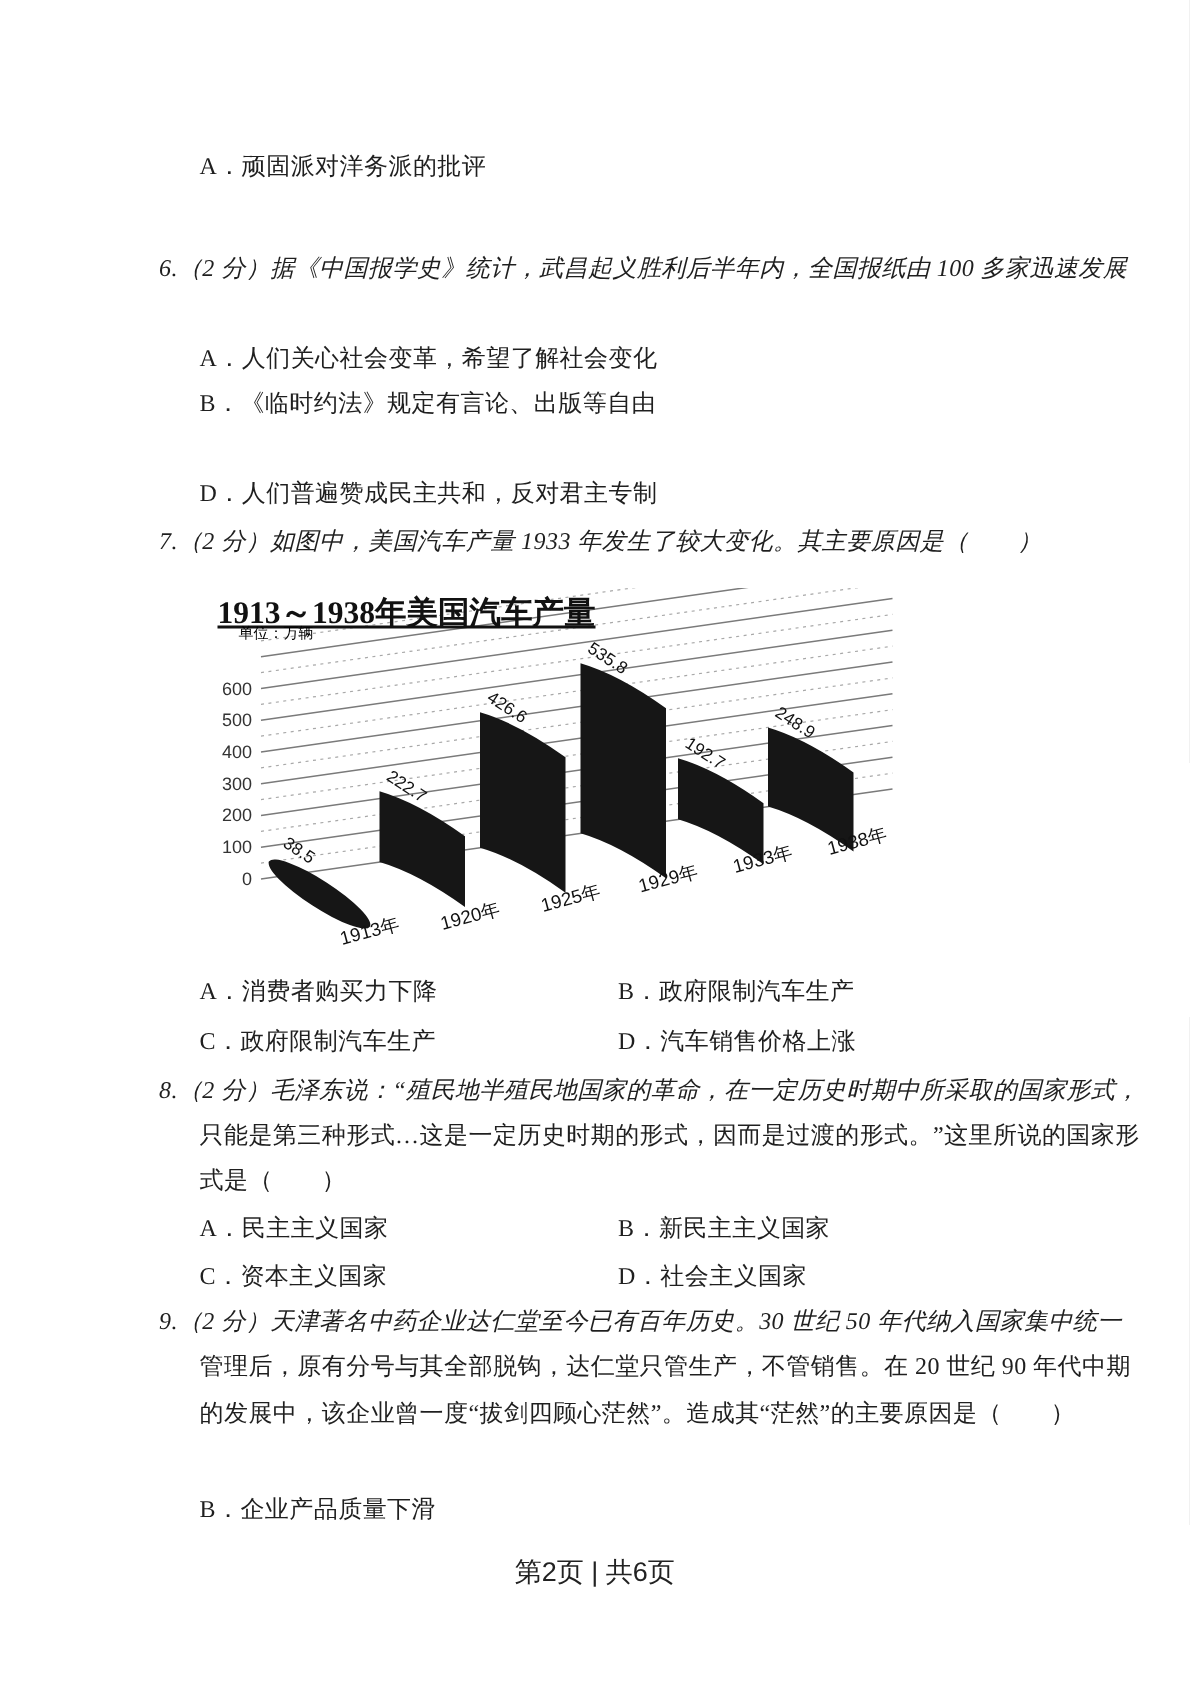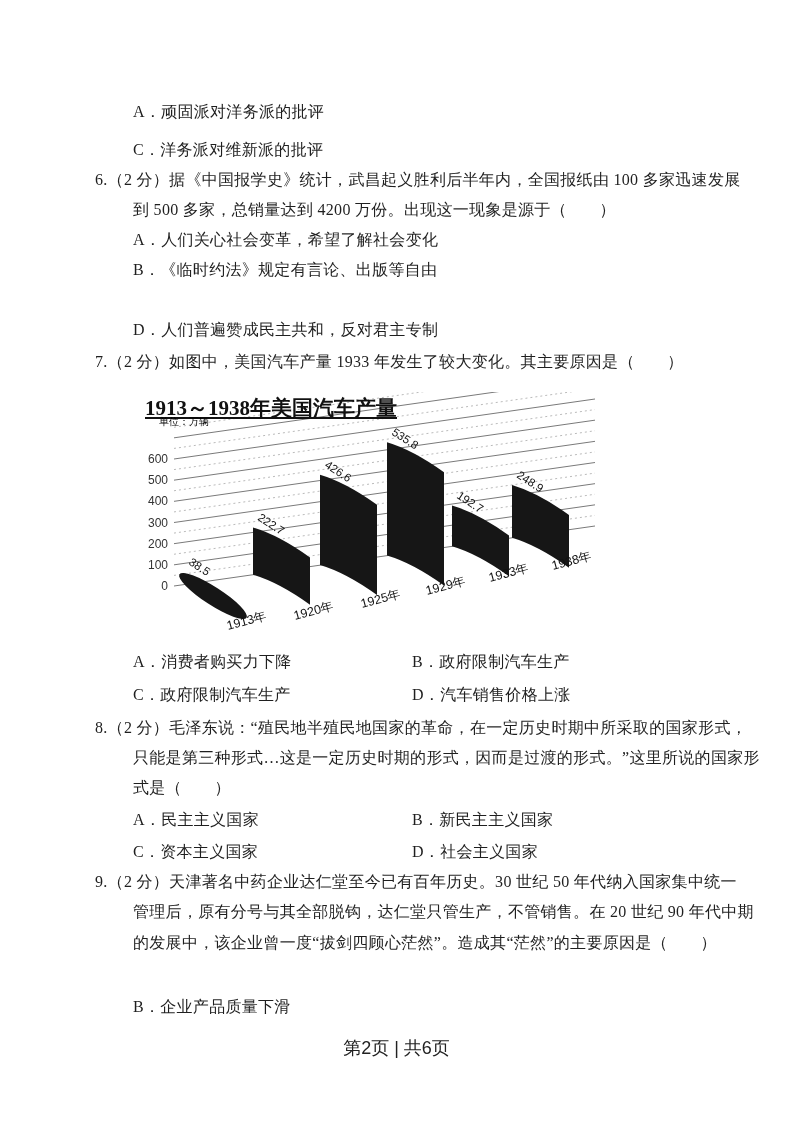--- a/index.html
+++ b/index.html
@@ -14,21 +14,21 @@
   }
   .line{
     position:absolute;
     font-size:16px;
     line-height:20px;
     white-space:nowrap;
     letter-spacing:0.3px;
   }
   .opt-left{left:133px;}
   .opt-right{left:412px;}
-  .qstart{left:95px;}
+  .qstart{left:106px;font-style:italic;}
   .qcont{left:133px;}
   .footer{
     position:absolute;left:0;top:1036px;width:100%;
     text-align:center;font-size:18px;color:#222;
     font-family:"Liberation Sans", sans-serif;
   }
   .chart{
     position:absolute;left:140px;top:392px;width:470px;height:258px;
   }
   .chart-title{
@@ -43,24 +43,22 @@
   .tick{font:12px "Liberation Sans", sans-serif;fill:#333;}
   .vlabel{font:11.5px "Liberation Sans", sans-serif;fill:#111;}
   .catlabel{font:12.5px "Liberation Sans", sans-serif;fill:#111;}
 </style>
 </head>
 <body>
 
 <div class="page">
 
   <div class="line opt-left" style="top:102px">A．顽固派对洋务派的批评</div>
-  <div class="line opt-left" style="top:140px">C．洋务派对维新派的批评</div>
 
   <div class="line qstart" style="top:170px">6.（2 分）据《中国报学史》统计，武昌起义胜利后半年内，全国报纸由 100 多家迅速发展</div>
-  <div class="line qcont" style="top:200px">到 500 多家，总销量达到 4200 万份。出现这一现象是源于（　　）</div>
   <div class="line qcont" style="top:230px">A．人们关心社会变革，希望了解社会变化</div>
   <div class="line qcont" style="top:260px">B．《临时约法》规定有言论、出版等自由</div>
   <div class="line qcont" style="top:320px">D．人们普遍赞成民主共和，反对君主专制</div>
 
   <div class="line qstart" style="top:352px">7.（2 分）如图中，美国汽车产量 1933 年发生了较大变化。其主要原因是（　　）</div>
 
   <div class="chart">
     <svg width="470" height="258" viewBox="0 0 470 258">
         <line x1="34" y1="194" x2="455" y2="134" stroke="#7a7a7a" stroke-width="1" stroke-dasharray="none"></line>
         <line x1="34" y1="183.41666666666666" x2="455" y2="123.41666666666666" stroke="#a8a8a8" stroke-width="0.8" stroke-dasharray="2,3"></line>

